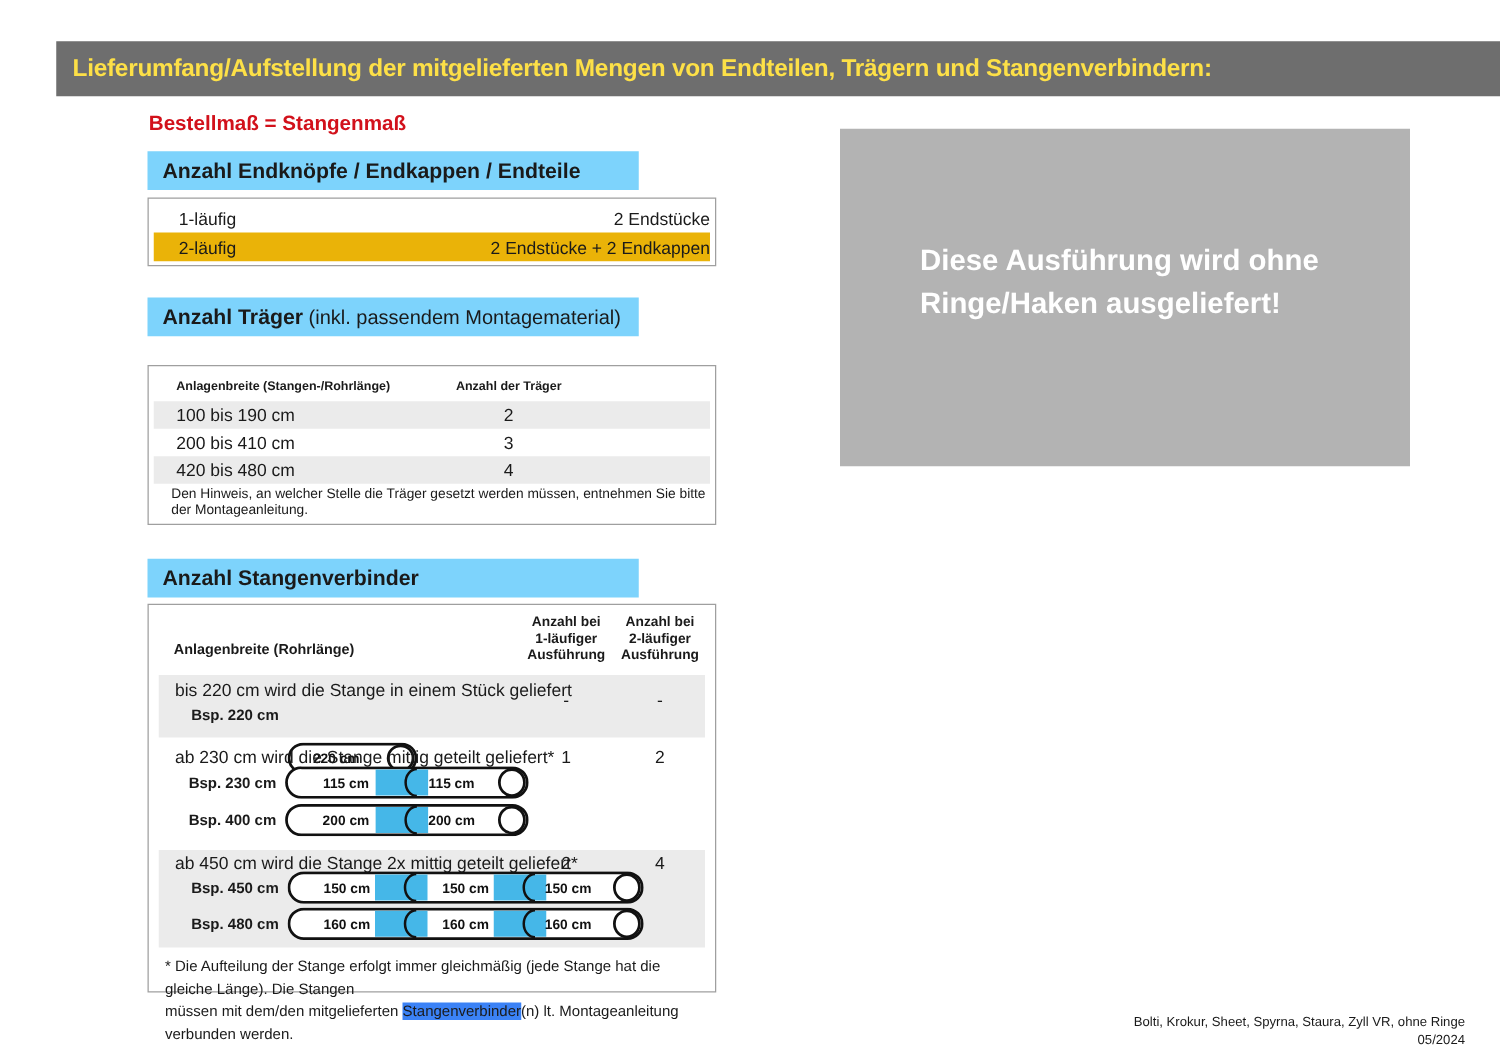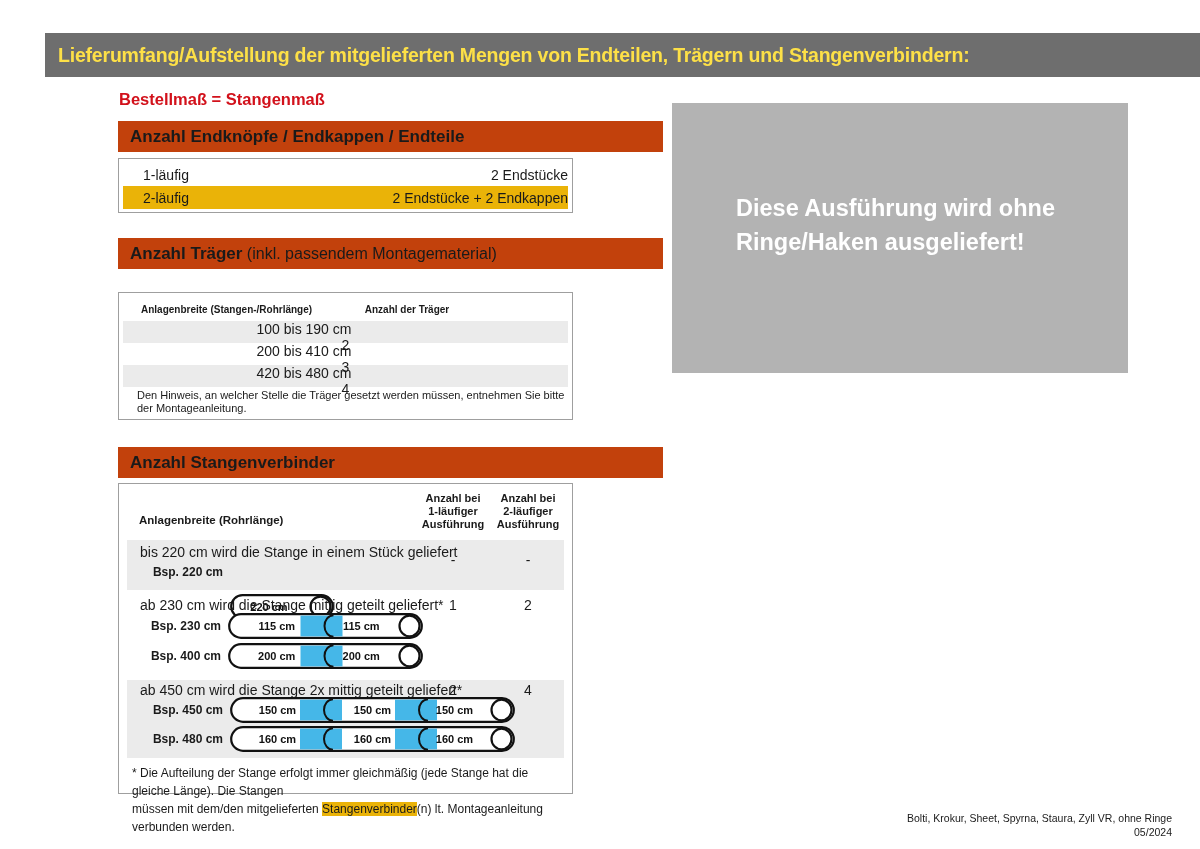--- a/index.html
+++ b/index.html
@@ -19,41 +19,41 @@
     line-height: 44px; padding-left: 13px;
     white-space: nowrap;
   }
   
   .subtitle {
     position: absolute; left: 119px; top: 90px;
     color: #d2111b; font-size: 16.5px; font-weight: bold;
   }
   
   .sec-header {
-    position: absolute; left: 118px; width: 545px; height: 31px;
-    background: #c2410c; line-height: 31px; padding-left: 12px;
+    position: absolute; left: 118px; width: 393px; height: 31px;
+    background: #7dd3fc; line-height: 31px; padding-left: 12px;
     font-size: 17px; white-space: nowrap; overflow: hidden;
   }
   .sec-header .b { font-weight: bold; }
   .sec-header .n { font-weight: normal; font-size: 16px; }
   #sec1-header { top: 121px; }
   #sec2-header { top: 238px; }
   #sec3-header { top: 447px; }
   
   .tbl {
     position: absolute; left: 118px; width: 455px;
     background: #fff; border: 1px solid #9f9f9f;
   }
   #table1 { top: 158px; height: 55px; padding-top: 4px; }
   .t1-row { display: flex; align-items: center; height: 23px; margin: 0 4px; font-size: 14px; justify-content: space-between; }
   .t1-row.alt { background: #eab308; }
   .t1-label { width: 76px; padding-left: 20px; }
   #table2 { top: 292px; height: 128px; }
   .t2-head { display: flex; align-items: center; height: 24px; margin: 4px 4px 0; font-weight: bold; font-size: 10px; }
-  .t2-row  { display: flex; align-items: center; height: 22px; margin: 0 4px; font-size: 14px; flex-direction: column; }
+  .t2-row  { display: flex; align-items: center; height: 22px; margin: 0 4px; font-size: 14px; }
   .t2-row.alt { background: #ebebeb; }
   .t2-c1 { width: 214px; padding-left: 18px; }
   .t2-c2 { width: 140px; text-align: center; }
   .t2-note { margin: 2px 4px 0; padding-left: 14px; font-size: 11px; line-height: 13px; white-space: pre-line; }
   
   #table3 { top: 483px; height: 311px; }
   .t3-col1-label { position: absolute; left: 20px; top: 30px; font-size: 11.5px; font-weight: bold; }
   .t3-colhead {
     position: absolute; top: 8px; width: 84px; text-align: center;
     font-size: 11px; font-weight: bold; line-height: 13px; white-space: pre-line;
@@ -68,21 +68,21 @@
   .vg-val.c2 { left: 359px; }
   .ex-label {
     position: absolute; width: 95px; text-align: right;
     font-size: 12px; font-weight: bold; white-space: nowrap;
   }
   .ex-rod { position: absolute; }
   .t3-footnote {
     position: absolute; left: 13px; top: 280px; width: 436px;
     font-size: 12px; line-height: 18px; white-space: pre-line;
   }
-  .hl { background: #eab308; }
+  .hl { background: #3b82f6; }
   
   .attention {
     position: absolute; left: 672px; top: 103px; width: 456px; height: 270px;
     background: #b3b3b3;
   }
   .attention-text {
     position: absolute; left: 64px; top: 88px;
     color: #ffffff; font-size: 23.5px; font-weight: bold; line-height: 34px;
     white-space: nowrap;
   }

